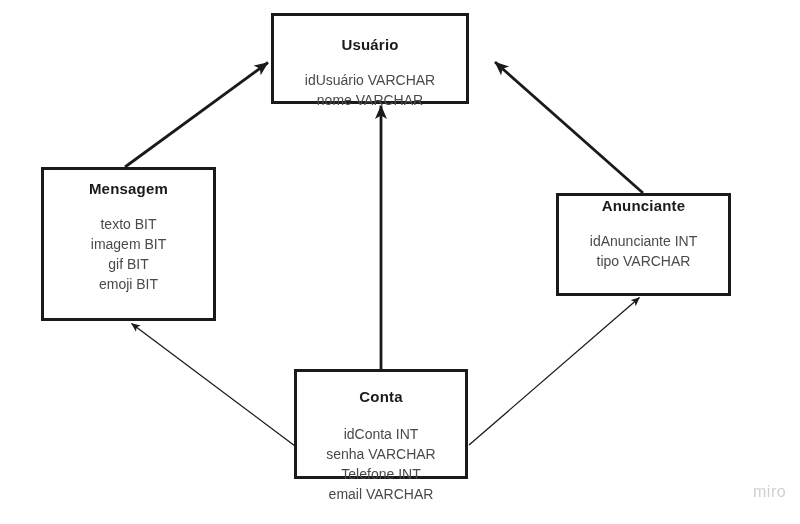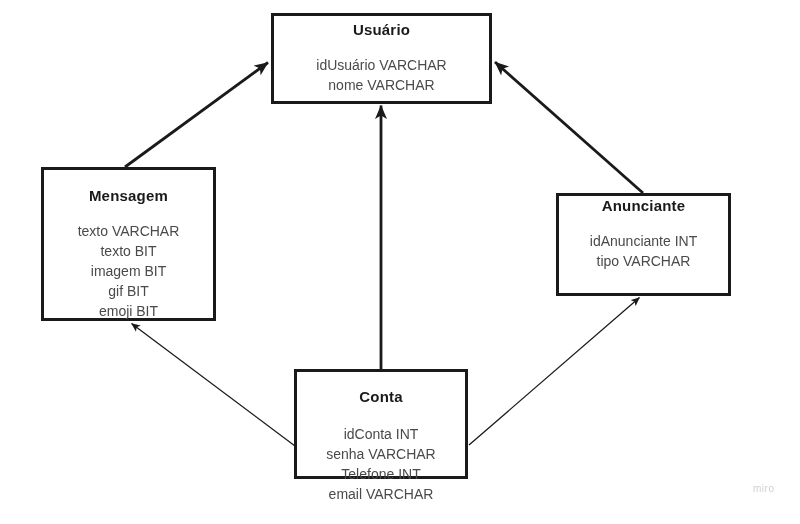--- a/index.html
+++ b/index.html
@@ -31,30 +31,30 @@
     line-height: 20px;
     color: #1a1a1a;
     letter-spacing: 0.2px;
   }
   .entity .attrs { margin-top: 15px; text-align: center; }
   .entity .attr {
     font-size: 14px;
     line-height: 20px;
     color: #4a4a4a;
   }
-  .entity-usuario    { left: 271px; top: 13px;  width: 221px; height: 91px;  padding-top: 4px;  }
-  .entity-mensagem   { left: 41px;  top: 167px; width: 175px; height: 154px; padding-top: 16px;  }
+  .entity-usuario    { left: 271px; top: 13px;  width: 198px; height: 91px;  padding-top: 19px;  }
+  .entity-mensagem   { left: 41px;  top: 167px; width: 175px; height: 154px; padding-top: 9px;  }
   .entity-anunciante { left: 556px; top: 193px; width: 175px; height: 103px; }
   .entity-conta      { left: 294px; top: 369px; width: 174px; height: 110px; padding-top: 15px; }
   .entity-conta .attrs { margin-top: 17px; }
   .watermark {
     position: absolute;
     left: 753px;
     top: 483px;
-    font-size: 10px;
+    font-size: 16px;
     color: #d0d0d0;
     letter-spacing: 0.5px;
     user-select: none;
   }
 </style>
 </head>
 <body>
 
 <div class="canvas">
 
@@ -78,21 +78,20 @@
     <div class="title">Usuário</div>
     <div class="attrs">
       <div class="attr">idUsuário VARCHAR</div>
       <div class="attr">nome VARCHAR</div>
     </div>
   </div>
 
   <div class="entity entity-mensagem">
     <div class="title">Mensagem</div>
     <div class="attrs">
-      <div class="attr">texto VARCHAR</div>
       <div class="attr">texto BIT</div>
       <div class="attr">imagem BIT</div>
       <div class="attr">gif BIT</div>
       <div class="attr">emoji BIT</div>
     </div>
   </div>
 
   <div class="entity entity-anunciante">
     <div class="title">Anunciante</div>
     <div class="attrs">

